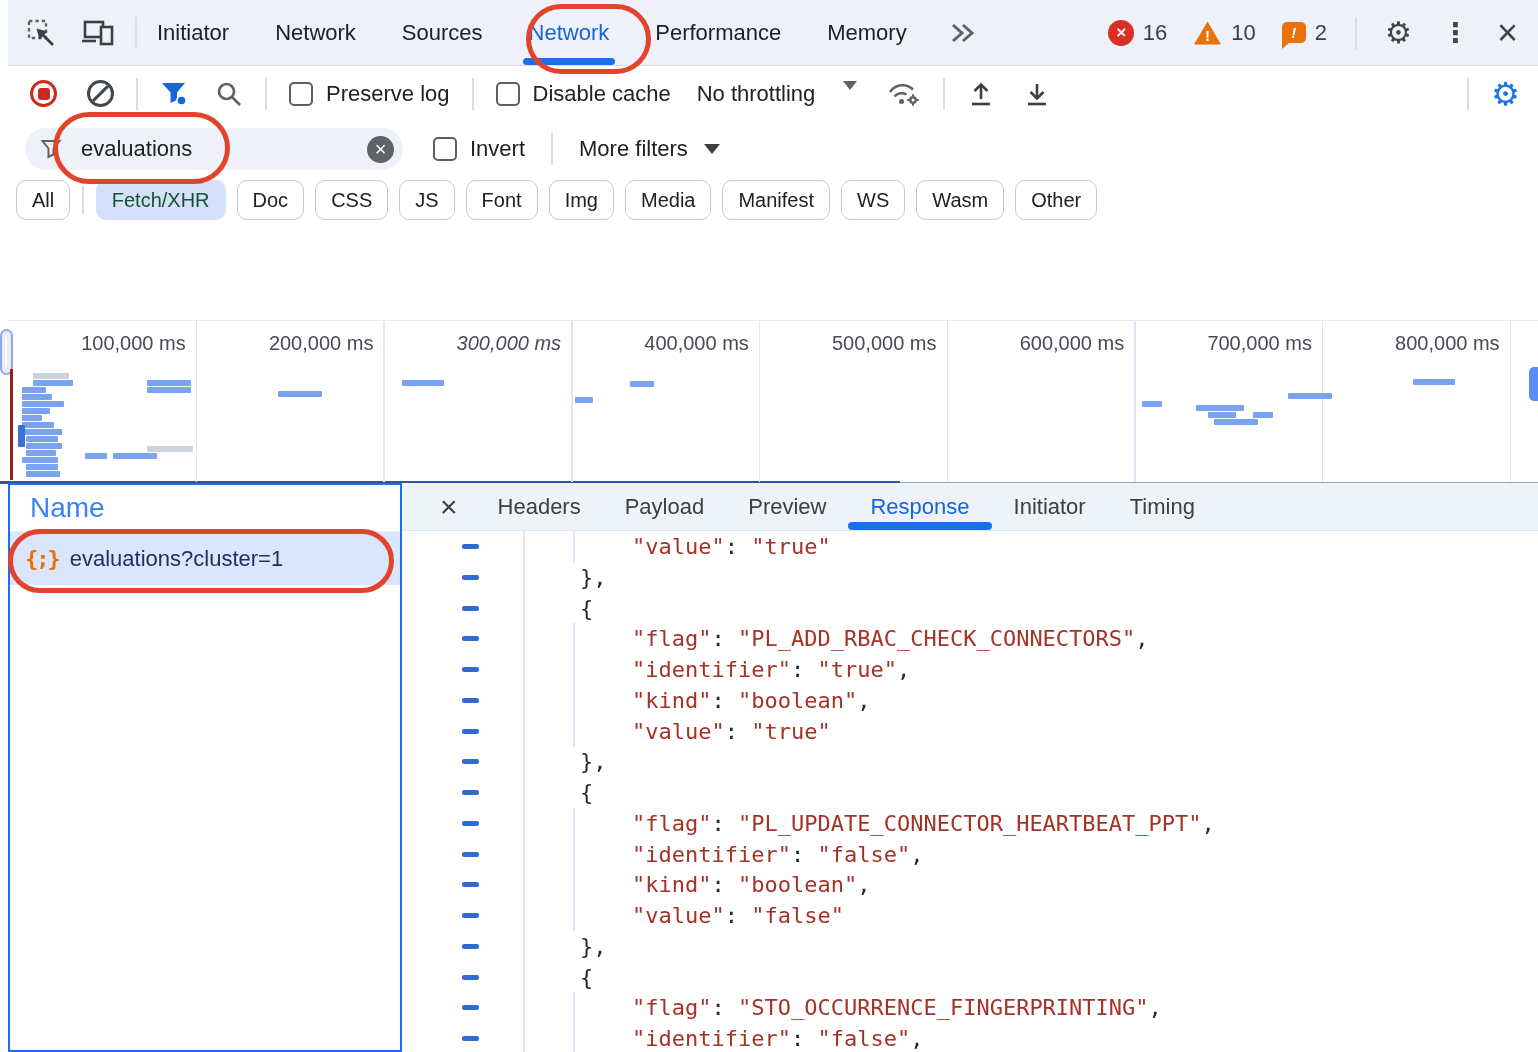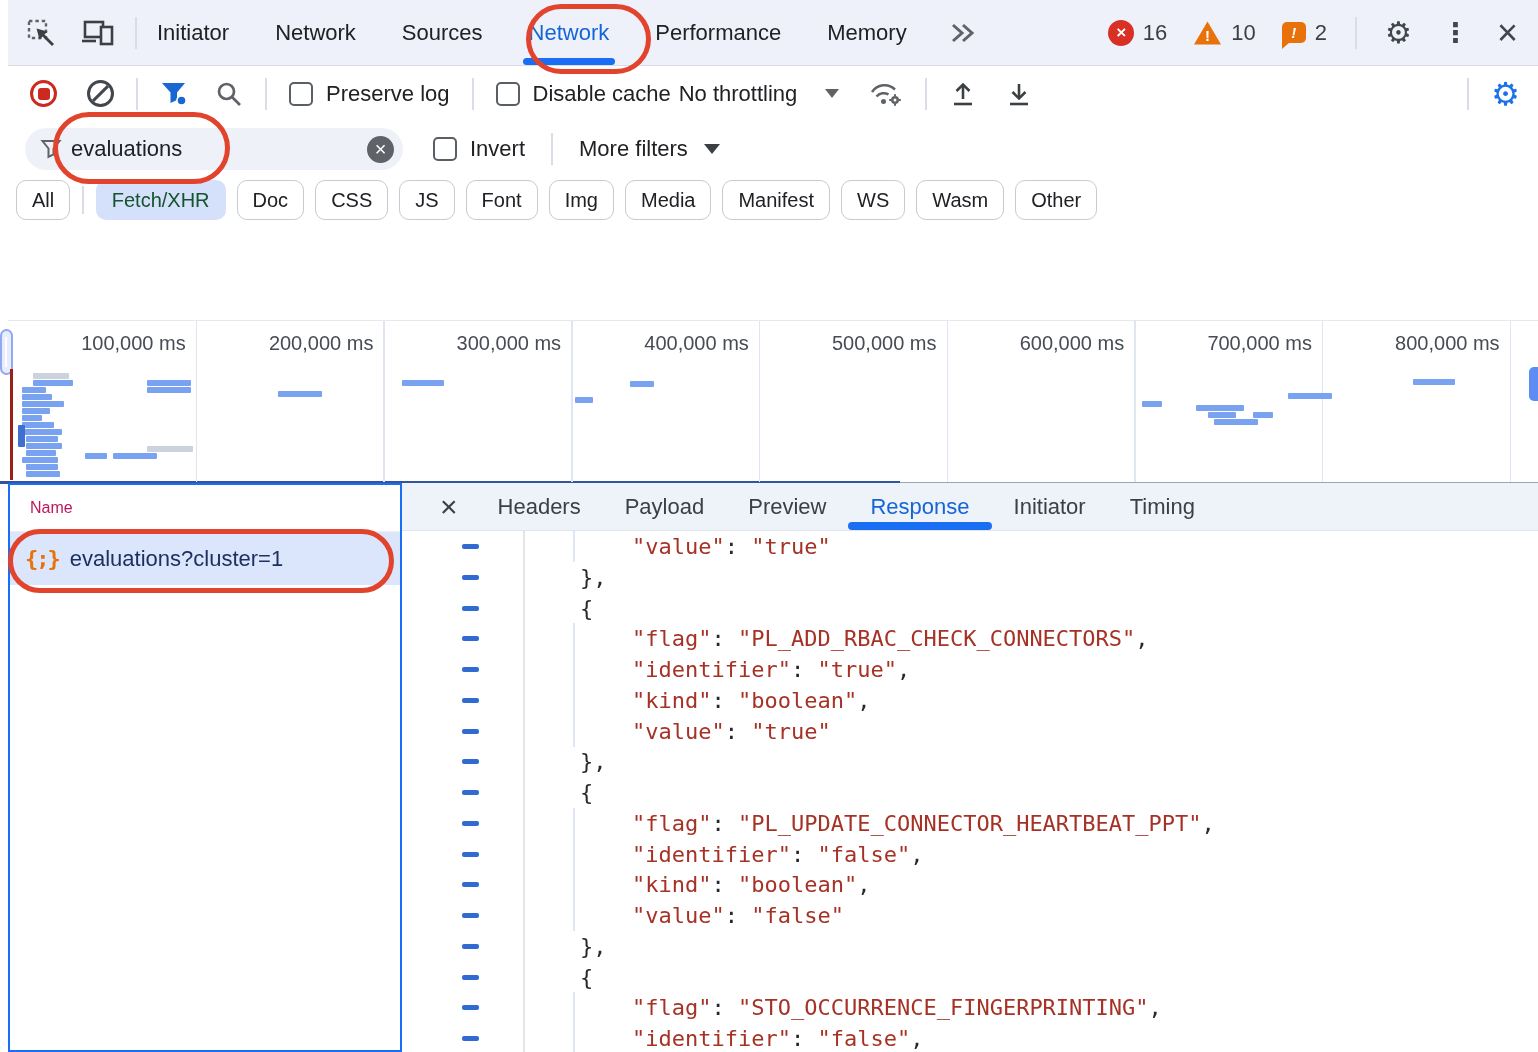--- a/index.html
+++ b/index.html
@@ -36,30 +36,30 @@
            padding:0 18px 0 22px;box-sizing:border-box;}
   .rec{width:27px;height:27px;border:3.5px solid #cc2a20;border-radius:50%;position:relative;box-sizing:border-box;flex:none;}
   .rec::after{content:"";position:absolute;inset:4.5px;background:#cc2a20;border-radius:3px;}
   .clear-ic{width:27px;height:27px;border:3px solid #42474d;border-radius:50%;position:relative;box-sizing:border-box;flex:none;margin-left:30px;}
   .clear-ic::after{content:"";position:absolute;left:0px;top:9px;width:21px;height:3px;background:#42474d;transform:rotate(-45deg);}
   .toolbar .vdiv{margin:0 22px;}
   .cb{width:24px;height:24px;border:2.5px solid #5a5f66;border-radius:5px;background:#fff;box-sizing:border-box;flex:none;}
   .cb.checked{background:#1a73e8;border-color:#1a73e8;position:relative;}
   .cb.checked::after{content:"";position:absolute;left:7px;top:2px;width:6px;height:13px;border:solid #fff;border-width:0 3px 3px 0;transform:rotate(40deg);}
   .tlabel{font-size:22px;color:#202124;margin-left:13px;white-space:nowrap;}
-  .throttle{display:flex;align-items:center;margin-left:8px;}
+  .throttle{display:flex;align-items:flex-start;margin-left:26px;}
   .tri{width:0;height:0;border-left:7px solid transparent;border-right:7px solid transparent;border-top:9px solid #5f6368;margin-left:28px;}
   .gear-blue{font-size:32px;color:#1a73e8;}
 
   
   .filterrow{position:absolute;left:0;right:0;top:120px;height:58px;background:#fff;display:flex;align-items:center;
              padding-left:17px;box-sizing:border-box;}
   .fpill{width:378px;height:42px;border-radius:21px;background:#eef1f8;display:flex;align-items:center;
          padding:0 9px 0 15px;box-sizing:border-box;}
-  .ftext{margin-left:9px;font-size:22px;color:#202124;}
+  .ftext{margin-left:19px;font-size:22px;color:#202124;}
   .fclear{margin-left:auto;width:27px;height:27px;border-radius:50%;background:#5f6368;color:#fff;
           display:flex;align-items:center;justify-content:center;font-size:20px;line-height:1;}
   .filterrow .grp{display:flex;align-items:center;margin-left:30px;}
   .filterrow .vdiv{margin:0 26px;}
   .mf-caret{width:0;height:0;border-left:8px solid transparent;border-right:8px solid transparent;border-top:10px solid #3c4043;margin-left:16px;}
 
   
   .chiprow{position:absolute;left:0;right:0;top:178px;height:44px;display:flex;align-items:center;padding-left:8px;gap:11px;}
   .chip{height:40px;border:1.5px solid #c6cad1;border-radius:10px;display:flex;align-items:center;padding:0 15px;
         font-size:20px;color:#202124;background:#fff;box-sizing:border-box;white-space:nowrap;}
@@ -79,21 +79,21 @@
   .bar.light{background:#ccd3de;}
   .bar.dark{background:#3f6fd1;}
   .redline{position:absolute;left:2px;top:48px;height:111px;width:2.5px;background:#9a2016;}
   .lhandle{position:absolute;left:-8px;top:8px;width:13px;height:46px;border:2px solid #8fa8ef;background:#e7edfd;border-radius:7px;box-sizing:border-box;}
   .lhandle::after{content:"";position:absolute;left:3px;top:6px;bottom:6px;width:2px;background:#fff;}
   .rhandle{position:absolute;right:0;top:46px;width:9px;height:34px;background:#5b8df5;border-radius:5px 0 0 5px;}
   .navyline{position:absolute;left:-8px;bottom:-2px;width:900px;height:3px;background:#35549e;}
 
   
   .requests{position:absolute;left:0;top:483px;width:394px;bottom:0;background:#fff;border:2.5px solid #1a6ef3;box-sizing:border-box;}
-  .req-head{height:46px;display:flex;align-items:center;padding-left:20px;font-size:16px;color:#be185d;border-bottom:1px solid #edeff4;}
+  .req-head{height:46px;display:flex;align-items:center;padding-left:20px;font-size:28px;color:#3b82f6;border-bottom:1px solid #edeff4;}
   .req-row{height:53px;display:flex;align-items:center;padding-left:15px;background:#dbe5fc;gap:11px;}
   .req-icon{font-family:"DejaVu Sans Mono",monospace;font-size:22px;font-weight:bold;color:#e8710a;letter-spacing:-2px;}
   .req-name{font-size:22px;color:#1d3160;}
 
   
   .detail{position:absolute;left:394px;top:483px;right:0;bottom:0;background:#fff;}
   .detail-tabs{height:48px;background:#eef2f9;border-bottom:1px solid #e1e5ee;display:flex;align-items:center;
                padding-left:38px;box-sizing:border-box;}
   .dclose{font-size:30px;color:#3c4043;font-weight:300;margin-right:40px;line-height:1;}
   .dtab{font-size:22px;color:#3c4043;margin-right:44px;height:100%;display:flex;align-items:center;position:relative;}
@@ -275,21 +275,21 @@
     <div class="overview" id="overview">
       <span class="lhandle"></span>
       <span class="rhandle"></span>
       <span class="redline"></span>
       <span class="navyline"></span>
     <span class="gl" style="left: 187.7px;"></span>
         <span class="tick" style="left: 177.7px;">100,000 ms</span>
         <span class="gl" style="left: 375.4px;"></span>
         <span class="tick" style="left: 365.4px;">200,000 ms</span>
         <span class="gl" style="left: 563.1px;"></span>
-        <span class="tick" style="left: 553.1px;">300,000 ms</span>
+        <span class="tick" style="left: 553.1px; font-style: italic;">300,000 ms</span>
         <span class="gl" style="left: 750.8px;"></span>
         <span class="tick" style="left: 740.8px;">400,000 ms</span>
         <span class="gl" style="left: 938.5px;"></span>
         <span class="tick" style="left: 928.5px;">500,000 ms</span>
         <span class="gl" style="left: 1126.2px;"></span>
         <span class="tick" style="left: 1116.2px;">600,000 ms</span>
         <span class="gl" style="left: 1313.9px;"></span>
         <span class="tick" style="left: 1303.9px;">700,000 ms</span>
         <span class="gl" style="left: 1501.6px;"></span>
         <span class="tick" style="left: 1491.6px;">800,000 ms</span>

